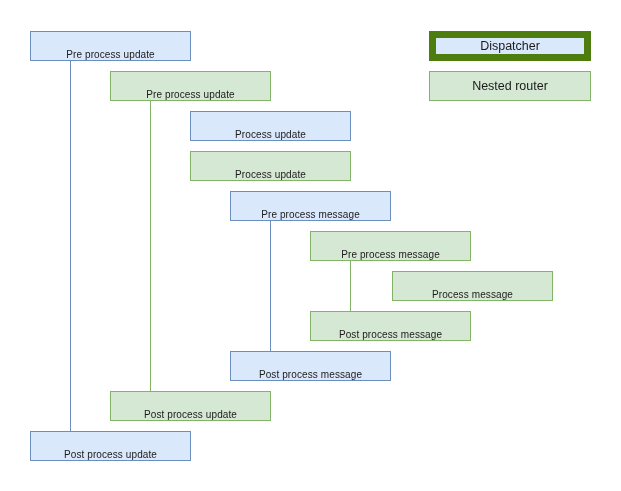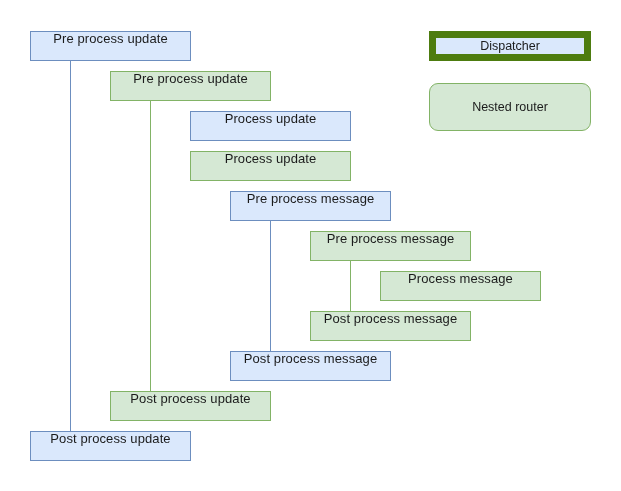--- a/index.html
+++ b/index.html
@@ -15,23 +15,23 @@
     position: relative;
     width: 621px;
     height: 491px;
     background: #ffffff;
     overflow: hidden;
   }
   .node {
     position: absolute;
     box-sizing: border-box;
     display: flex;
-    align-items: flex-start;
+    align-items: flex-end;
     justify-content: center;
-    font-size: 13px;
+    font-size: 10px;
     line-height: 1.1;
     color: #1b1b1b;
     letter-spacing: 0.1px;
     white-space: nowrap;
     z-index: 2;
   }
   .node.dispatcher {
     background: #dae8fc;
     border: 1px solid #6c8ebf;
   }
@@ -91,37 +91,37 @@
       </div>
       <div class="node router" style="left: 190px; top: 151px; width: 161px; height: 30px;">
         <span>Process update</span>
       </div>
       <div class="node dispatcher" style="left: 230px; top: 191px; width: 161px; height: 30px;">
         <span>Pre process message</span>
       </div>
       <div class="node router" style="left: 310px; top: 231px; width: 161px; height: 30px;">
         <span>Pre process message</span>
       </div>
-      <div class="node router" style="left: 380px; top: 271px; width: 161px; height: 30px;">
+      <div class="node router" style="left: 392px; top: 271px; width: 161px; height: 30px;">
         <span>Process message</span>
       </div>
       <div class="node router" style="left: 310px; top: 311px; width: 161px; height: 30px;">
         <span>Post process message</span>
       </div>
       <div class="node dispatcher" style="left: 230px; top: 351px; width: 161px; height: 30px;">
         <span>Post process message</span>
       </div>
       <div class="node router" style="left: 110px; top: 391px; width: 161px; height: 30px;">
         <span>Post process update</span>
       </div>
       <div class="node dispatcher" style="left: 30px; top: 431px; width: 161px; height: 30px;">
         <span>Post process update</span>
       </div>
     </div>
   <div id="legend-layer">
       <div class="legend-box dispatcher" style="left: 429px; top: 31px; width: 162px; height: 30px;">
         <span>Dispatcher</span>
       </div>
-      <div class="legend-box router" style="left: 429px; top: 83px; width: 162px; height: 48px; border-radius: 9px;">
+      <div class="legend-box router" style="left: 429px; top: 71px; width: 162px; height: 30px;">
         <span>Nested router</span>
       </div>
     </div>
 </div>
 
 </body></html>

